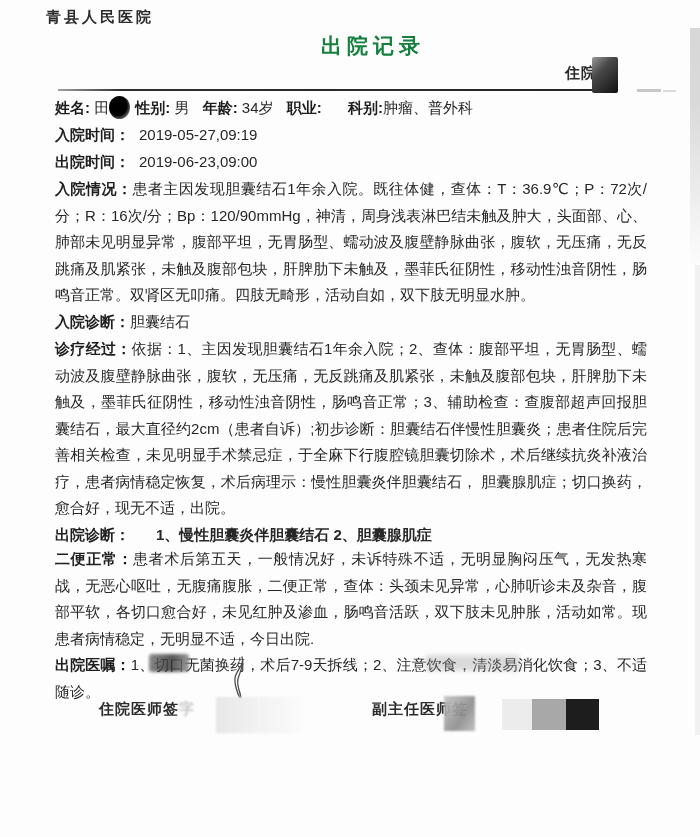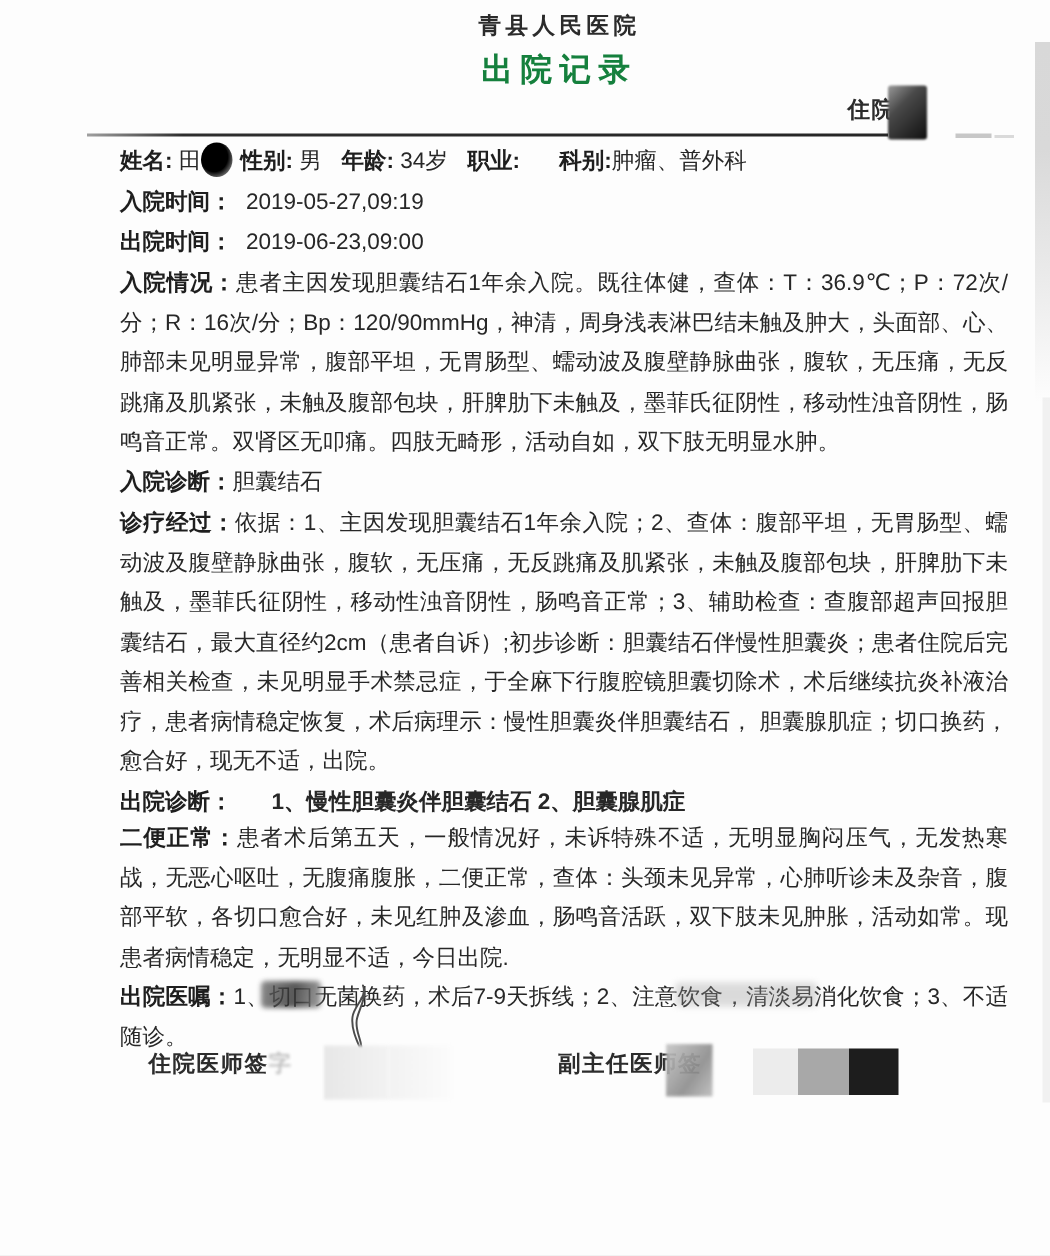--- a/index.html
+++ b/index.html
@@ -5,21 +5,21 @@
   html,body{margin:0;padding:0;background:#e9e9e9;}
   .page{
     position:relative;width:700px;height:837px;margin:0 auto;
     background:#fdfdfd;overflow:hidden;
     font-family:"Liberation Sans","DejaVu Sans",sans-serif;
     color:#262626;
   }
   
   .hospital-name{
     position:absolute;top:8px;left:0;width:700px;box-sizing:border-box;
-    padding-left:46px;text-align:center;
+    padding-left:46px;
     font-size:15px;font-weight:700;letter-spacing:3px;color:#2b2b2b;
   }
   .doc-title{
     position:absolute;top:32px;left:0;width:700px;box-sizing:border-box;
     padding-left:46px;text-align:center;
     font-size:21px;font-weight:700;letter-spacing:5px;color:#15803d;
   }
   .admission-no{
     position:absolute;top:64px;left:565px;
     font-size:15px;font-weight:600;color:#2b2b2b;letter-spacing:1px;
@@ -41,21 +41,21 @@
     background:linear-gradient(to bottom,rgba(120,120,120,.28),rgba(150,150,150,.35) 30%,rgba(170,170,170,.18) 72%,rgba(190,190,190,0));
   }
   .scan-edge-bottom{
     position:absolute;top:265px;right:0;width:5px;height:470px;
     background:rgba(170,170,170,.14);
   }
   
   .bodyline,.para{
     position:absolute;left:55px;width:592px;
     font-size:15px;line-height:26.5px;font-weight:500;
-    text-align:justify;color:#272727;margin-left:25px;
+    text-align:justify;color:#272727;
   }
   .lbl{font-weight:700;color:#1e1e1e;}
   .fld{margin-right:9px;}
   .fld-wide{margin-right:22px;}
   .patient-row{top:95px;}
   .time-admission{top:122px;}
   .time-discharge{top:149px;}
   .sec-admission-condition{top:176px;}
   .sec-admission-diagnosis{top:309px;}
   .sec-treatment-course{top:336px;}

